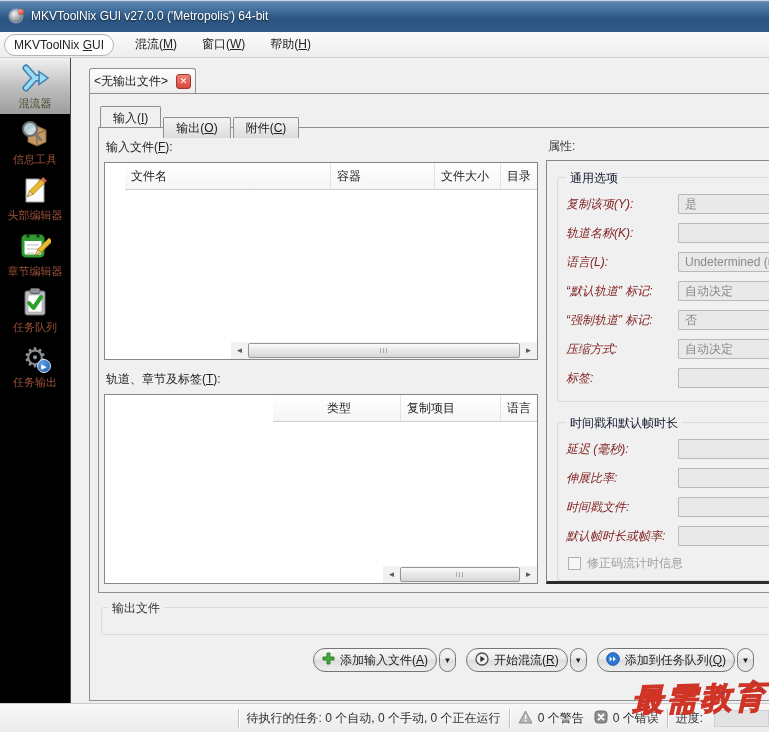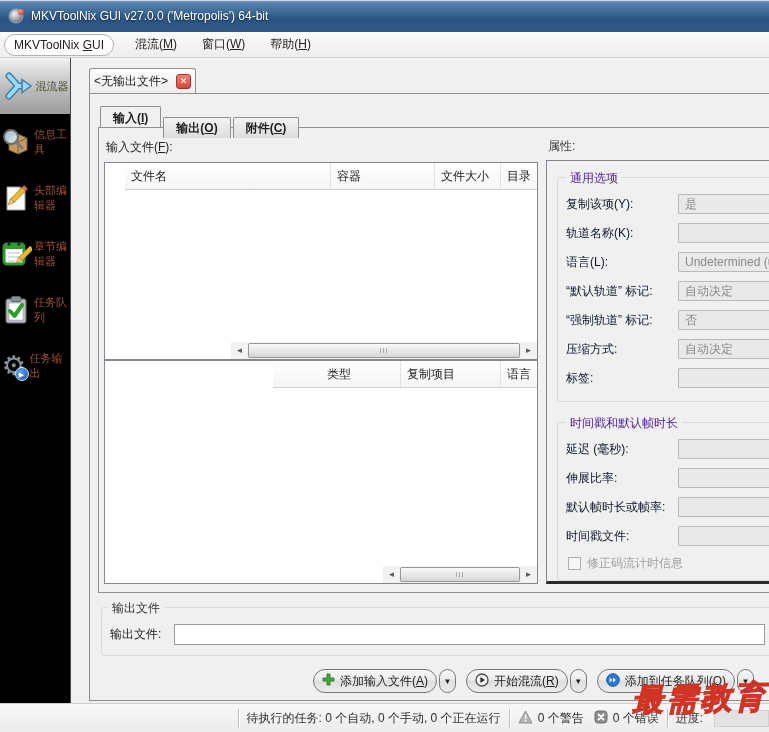--- a/index.html
+++ b/index.html
@@ -24,21 +24,21 @@
 
   
   .menubar{height:25px;background:linear-gradient(#fbfbfb,#ededed);
     border-bottom:1px solid #d2d2d2;display:flex;align-items:center;padding-left:2px;}
   .menu-item{padding:3px 9px;margin-right:7px;white-space:nowrap;}
   .menu-item.app{border:1px solid #b2b4b8;background:#fdfdfd;border-radius:11px;margin-left:2px;margin-right:12px;}
 
   
   .main{display:flex;height:645px;}
   .sidebar{width:70px;background:#000;border-right:1px solid #484848;display:flex;flex-direction:column;flex-shrink:0;}
-  .side-item{height:56px;display:flex;flex-direction:row;align-items:center;justify-content:center;gap:2px;
+  .side-item{height:56px;display:flex;flex-direction:column;align-items:center;justify-content:center;gap:2px;
     color:#9c5138;font-size:11px;cursor:default;}
   .side-item.selected{background:linear-gradient(180deg,#f0f0f0,#bcbcbc 55%,#9d9d9d);color:#44502a;}
   .side-item svg{display:block;}
   .gear-wrap{position:relative;width:30px;height:30px;text-align:center;}
   .gear-glyph{font-size:27px;line-height:30px;color:#8a8f94;}
   .play-badge{position:absolute;right:-1px;bottom:0;width:14px;height:14px;border-radius:50%;
     background:radial-gradient(circle at 35% 30%,#5c9fe8,#1d5cab);color:#fff;font-size:7px;line-height:14px;
     border:1px solid #dfe8f2;box-sizing:border-box;}
 
   .content{flex:1;position:relative;background:#f0f0f0;overflow:hidden;}
@@ -49,21 +49,21 @@
     background:linear-gradient(#fdfdfd,#ececec);
     border:1px solid #8f8f8f;border-bottom:none;border-radius:3px 3px 0 0;}
   .close-box{width:15px;height:15px;border-radius:3px;box-sizing:border-box;
     background:linear-gradient(#ee8277,#d8463b);border:1px solid #a5352b;
     display:flex;align-items:center;justify-content:center;color:#fff;font-size:9px;font-weight:bold;line-height:1;}
 
   .outer-page{position:absolute;left:18px;right:-2px;top:35px;bottom:2px;
     border:1px solid #8f8f8f;background:#f0f0f0;padding:12px 0 0 8px;box-sizing:border-box;z-index:1;}
 
   
-  .inner-tabbar{display:flex;margin-left:2px;height:21px;position:relative;z-index:3;font-weight:bold;}
+  .inner-tabbar{display:flex;margin-left:2px;height:21px;position:relative;z-index:3;}
   .inner-tab{padding:2px 12px 0 12px;margin-right:2px;white-space:nowrap;
     border:1px solid #8f8f8f;border-bottom:none;border-radius:2px 2px 0 0;
     background:linear-gradient(#f3f3f3,#dddddd);position:relative;top:11px;}
   .inner-tab.selected{background:#f0f0f0;top:0;padding-top:3px;z-index:4;}
 
   .inner-page{border:1px solid #8f8f8f;height:466px;box-sizing:border-box;display:flex;
     padding:10px 6px 8px 3px;background:#f0f0f0;position:relative;z-index:2;margin-right:-10px;}
 
   .left-col{width:434px;display:flex;flex-direction:column;flex-shrink:0;margin-left:2px;}
   .sec-label{margin:1px 0 6px 2px;white-space:nowrap;}
@@ -81,23 +81,23 @@
   .hs-thumb{background:linear-gradient(#fafafa,#d6d6d6);border:1px solid #979797;border-radius:2px;margin:1px 0;position:relative;box-sizing:border-box;}
   .hs-thumb::after{content:"";position:absolute;left:50%;top:4px;bottom:4px;width:8px;transform:translateX(-50%);
     background:repeating-linear-gradient(90deg,#a8a8a8 0 1px,transparent 1px 3px);}
 
   
   .right-col{flex:1;display:flex;flex-direction:column;padding-left:8px;min-width:240px;}
   .props-label{margin:0 0 5px 2px;color:#3a3a3a;}
   .props-box{flex:1;border:1px solid #828790;border-bottom:3px solid #2b2b2b;
     padding:16px 8px 4px 10px;overflow:hidden;display:flex;flex-direction:column;box-sizing:border-box;}
   .group{border:1px solid #dadada;border-radius:3px;position:relative;padding:16px 8px 4px 8px;margin-bottom:20px;}
-  .group-title{position:absolute;top:-8px;left:8px;background:#f0f0f0;padding:0 4px;color:#4c1d95;white-space:nowrap;}
+  .group-title{position:absolute;top:-8px;left:8px;background:#f0f0f0;padding:0 4px;color:#0f172a;white-space:nowrap;}
   .prow{display:flex;align-items:center;margin-bottom:9px;}
-  .plabel{width:112px;flex-shrink:0;color:#0f172a;white-space:nowrap;overflow:hidden;}
+  .plabel{width:112px;flex-shrink:0;color:#7f1d1d;white-space:nowrap;overflow:hidden;font-style:italic;}
   .tbx{height:20px;flex:1;min-width:150px;background:#e9e9e9;border:1px solid #b9b9b9;border-radius:1px;
     display:flex;align-items:center;padding:0 6px;color:#8a8a8a;box-sizing:border-box;white-space:nowrap;overflow:hidden;}
   .cbrow{display:flex;align-items:center;gap:6px;color:#9f9f9f;margin:0 0 4px 2px;white-space:nowrap;}
   .cb{width:13px;height:13px;background:#f5f5f5;border:1px solid #b0b0b0;box-sizing:border-box;flex-shrink:0;}
 
   
   .output-group{border:1px solid #dadada;border-radius:3px;position:relative;
     margin:14px -6px 0 3px;padding:16px 10px 10px 8px;}
   .output-title{position:absolute;top:-8px;left:6px;background:#f0f0f0;padding:0 4px;color:#333;}
   .output-row{display:flex;align-items:center;}
@@ -254,20 +254,21 @@
             </div>
             <div class="tbody"></div>
             <div class="hscroll">
               <div class="hs-btn">◄</div>
               <div class="hs-thumb" style="width:272px;"></div>
               <div style="flex:1;"></div>
               <div class="hs-btn">►</div>
             </div>
           </div>
 
+          <div class="sec-label second"><span>轨道、章节及标签(</span><u>T</u><span>):</span></div>
 
           <div class="grid-table t2">
             <div class="thead">
               <div class="th" style="width:80px;margin-left:48px;">类型</div>
               <div class="th" style="width:100px;">复制项目</div>
               <div class="th">语言</div>
             </div>
             <div class="tbody"></div>
             <div class="hscroll">
               <div class="hs-btn">◄</div>
@@ -318,43 +319,39 @@
               <span class="group-title">时间戳和默认帧时长</span>
               <div class="prow">
                 <span class="plabel">延迟 (毫秒):</span>
                 <div class="tbx"></div>
               </div>
               <div class="prow">
                 <span class="plabel">伸展比率:</span>
                 <div class="tbx"></div>
               </div>
               <div class="prow">
+                <span class="plabel">时间戳文件:</span>
+                <div class="tbx"></div>
+              </div>
+              <div class="prow">
                 <span class="plabel">默认帧时长或帧率:</span>
-                <div class="tbx"></div>
-              </div>
-              <div class="prow">
-                <span class="plabel">时间戳文件:</span>
                 <div class="tbx"></div>
               </div>
               <div class="cbrow">
                 <span class="cb"></span>
                 <span>修正码流计时信息</span>
               </div>
             </div>
 
           </div>
         </div>
       </div>
 
       <div class="output-group">
         <span class="output-title">输出文件</span>
-        <div class="output-row">
-          <span class="output-label">输出文件:</span>
-          <div class="output-input"></div>
-        </div>
       </div>
 
       <div class="btn-row">
         <div class="split">
           <div class="btn">
             <span>
               <svg width="13" height="13" viewBox="0 0 13 13">
                   <path d="M5 1 h3 v4 h4 v3 h-4 v4 h-3 v-4 h-4 v-3 h4 z" fill="#41a93f" stroke="#2b7a29" stroke-width="0.9"></path>
                 </svg>
             </span>

